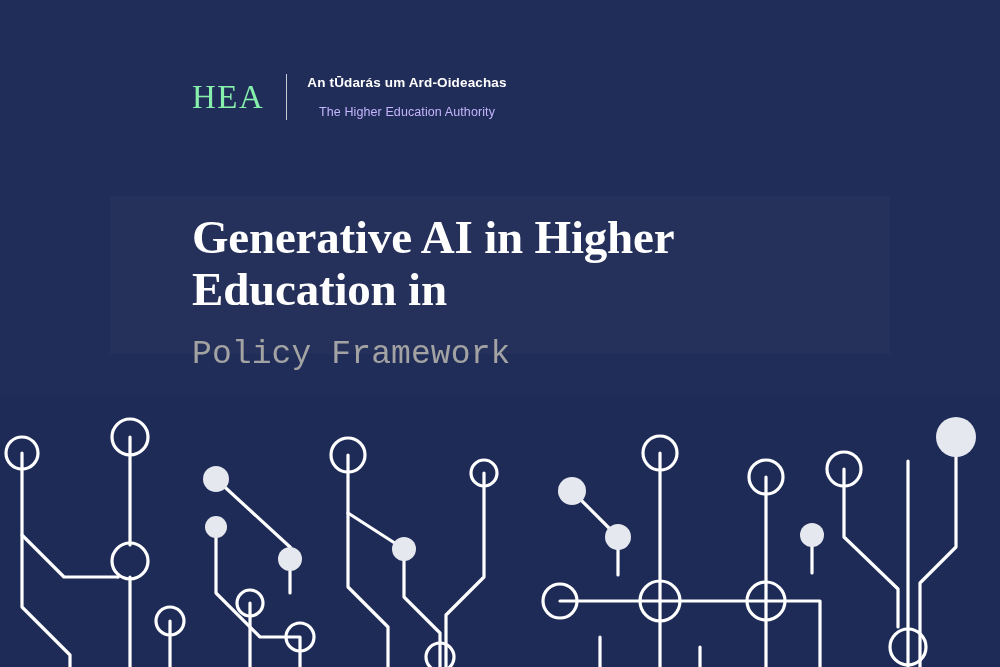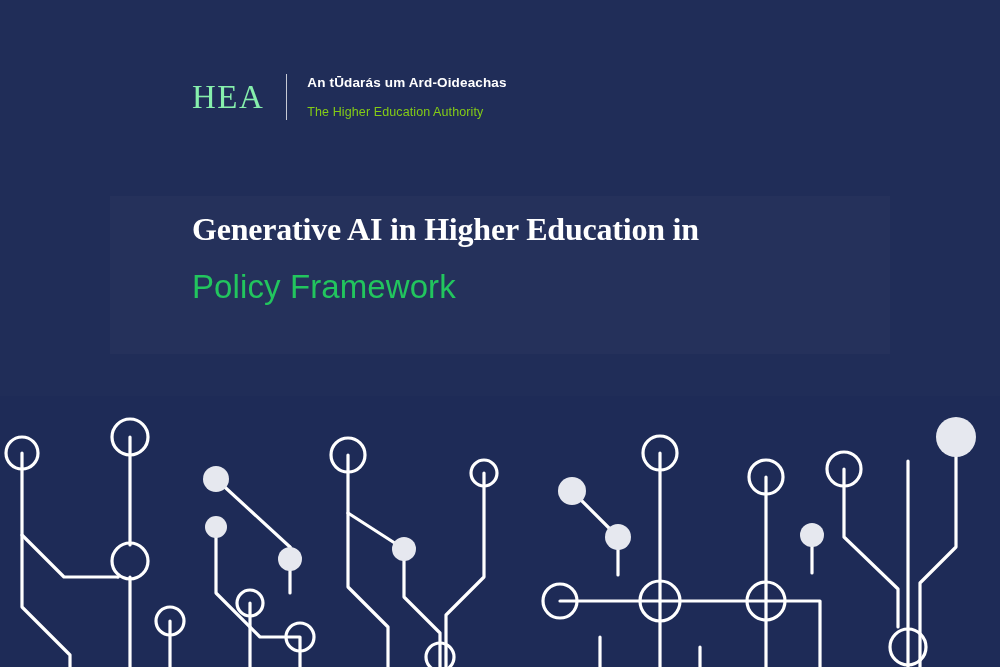--- a/index.html
+++ b/index.html
@@ -75,47 +75,48 @@
     font-size: 13.5px;
     font-weight: 700;
     color: #ffffff;
     letter-spacing: 0.15px;
     white-space: nowrap;
   }
   .logo-en {
     font-family: "Liberation Sans", sans-serif;
     font-size: 12.5px;
     font-weight: 400;
-    color: #84cc16;
+    color: #c4b5fd;
     letter-spacing: 0.1px;
     white-space: nowrap;
+    text-align: center;
   }
 
   
   .title-block {
     position: absolute;
     left: 192px;
     top: 212px;
     width: 640px;
   }
   .title-main {
     font-family: "Liberation Serif", serif;
     font-weight: 700;
-    font-size: 32px;
+    font-size: 47px;
     line-height: 1.10;
     color: #ffffff;
     margin: 0;
     letter-spacing: -0.2px;
   }
   .title-sub {
-    font-family: Liberation Sans, sans-serif;
+    font-family: Liberation Mono, monospace;
     font-weight: 400;
     font-size: 33px;
     line-height: 1.1;
-    color: #22c55e;
+    color: #a3a3a3;
     margin: 22px 0 0 0;
     letter-spacing: 0.1px;
   }
 
   
   .circuit {
     position: absolute;
     left: 0;
     bottom: 0;
     width: 1000px;

